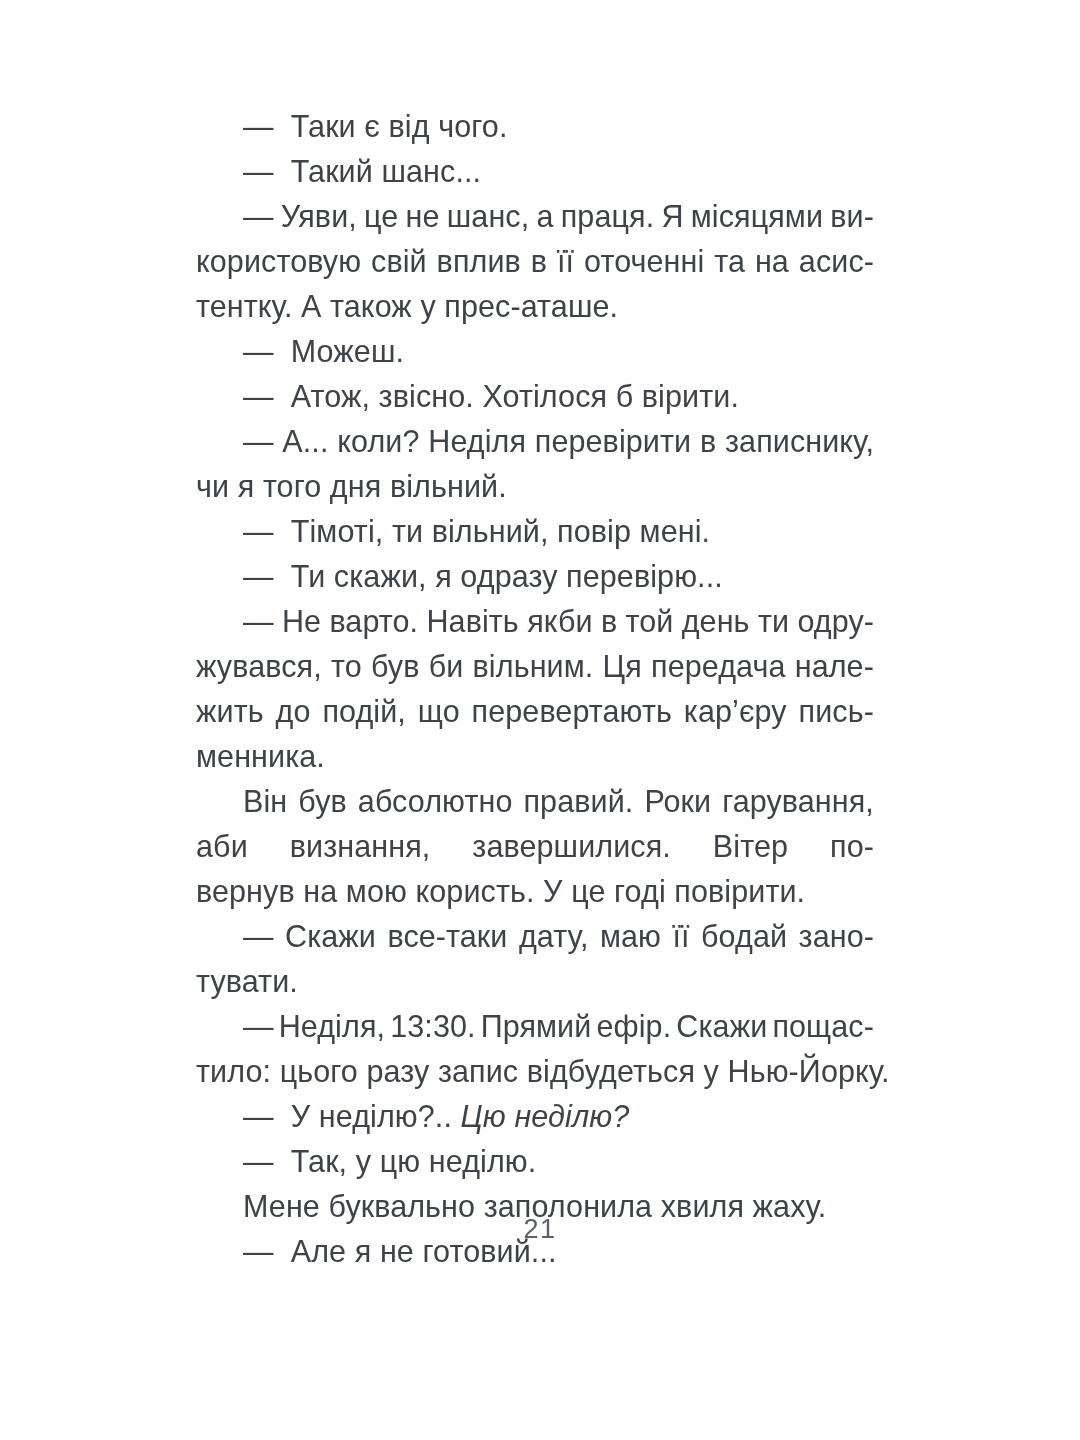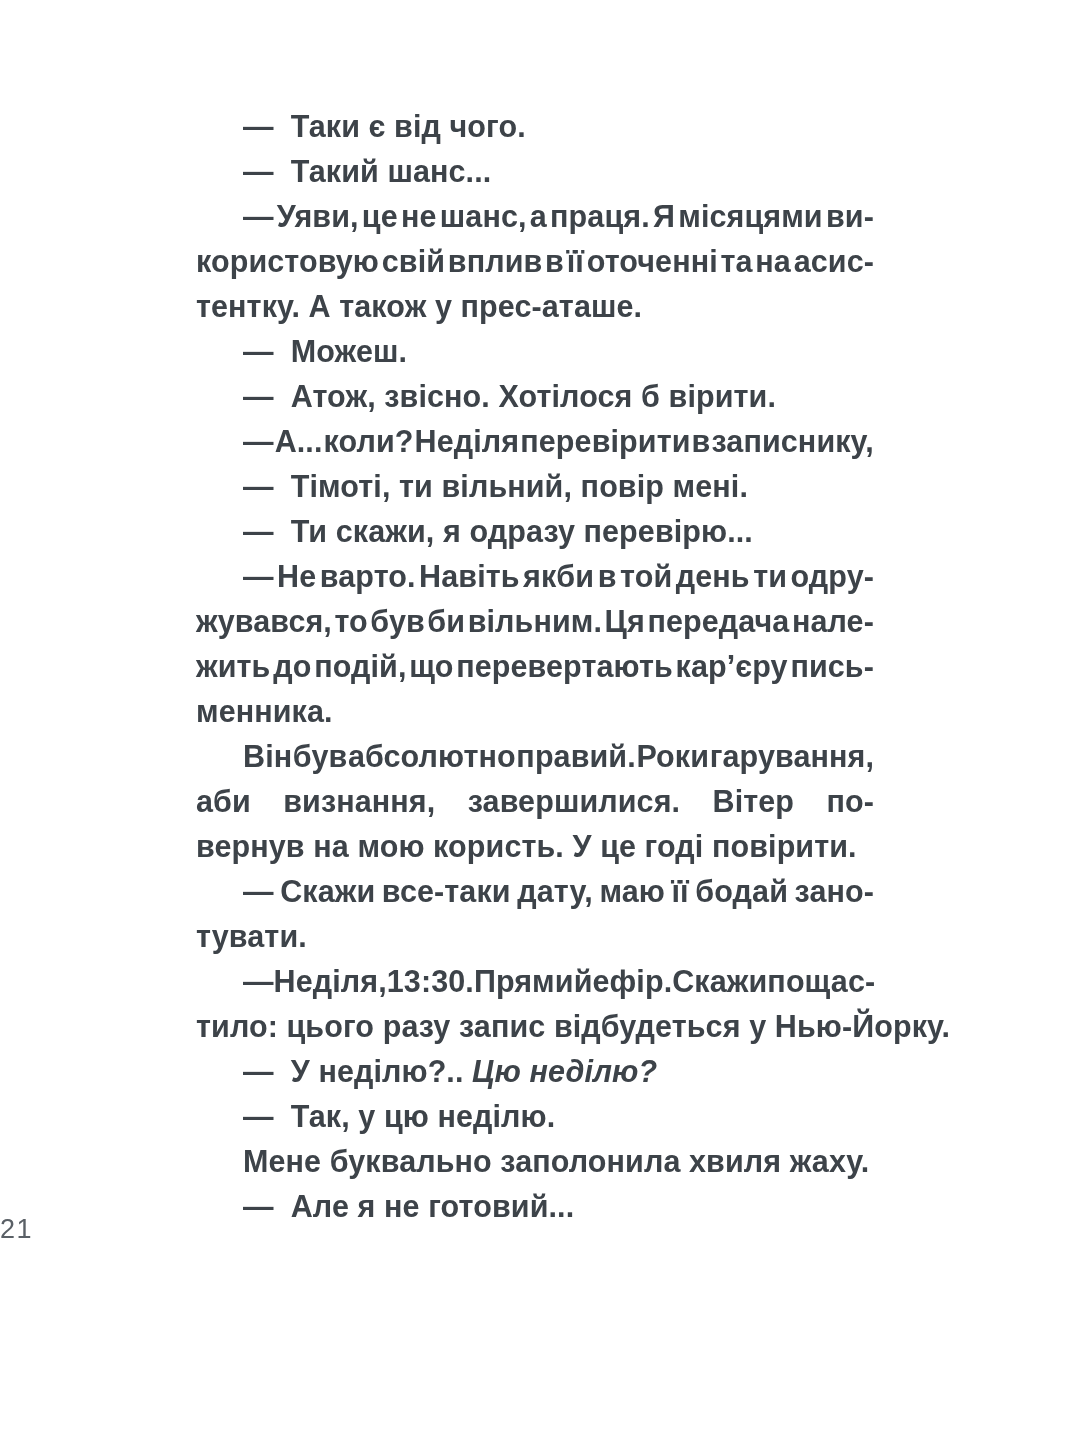--- a/index.html
+++ b/index.html
@@ -31,21 +31,21 @@
   }
 
   
   .line {
     color: #3d4349;
     font-size: 30.5px;
     line-height: 45px;
     height: 45px;
     white-space: nowrap;
     letter-spacing: 0.1px;
-    font-weight: 700;
+    font-weight: 400;
   }
 
   
   .line.just {
     display: flex;
     justify-content: space-between;
     align-items: baseline;
   }
   .line.just > .w {
     white-space: pre;
@@ -67,21 +67,21 @@
 
   em, .ital {
     font-style: italic;
   }
 
   .folio {
     position: absolute;
     top: 1212px;
     left: 0;
     width: 1080px;
-    text-align: left;
+    text-align: center;
     color: #5a6066;
     font-size: 27px;
     line-height: 34px;
     letter-spacing: 1.5px;
   }
 </style>
 </head>
 <body>
 
 <div class="page">
@@ -123,20 +123,21 @@
 
     <div class="line just indent">
       <span class="w">—</span>
       <span class="w">А...</span>
       <span class="w">коли?</span>
       <span class="w">Неділя</span>
       <span class="w">перевірити</span>
       <span class="w">в</span>
       <span class="w">записнику,</span>
     </div>
+    <div class="line flush"><span class="dash">чи я того дня вільний.</span></div>
 
     <div class="line flush indent"><span class="dash">—  Тімоті, ти вільний, повір мені.</span></div>
 
     <div class="line flush indent"><span class="dash">—  Ти скажи, я одразу перевірю...</span></div>
 
     <div class="line just indent">
       <span class="w">—</span>
       <span class="w">Не</span>
       <span class="w">варто.</span>
       <span class="w">Навіть</span>

